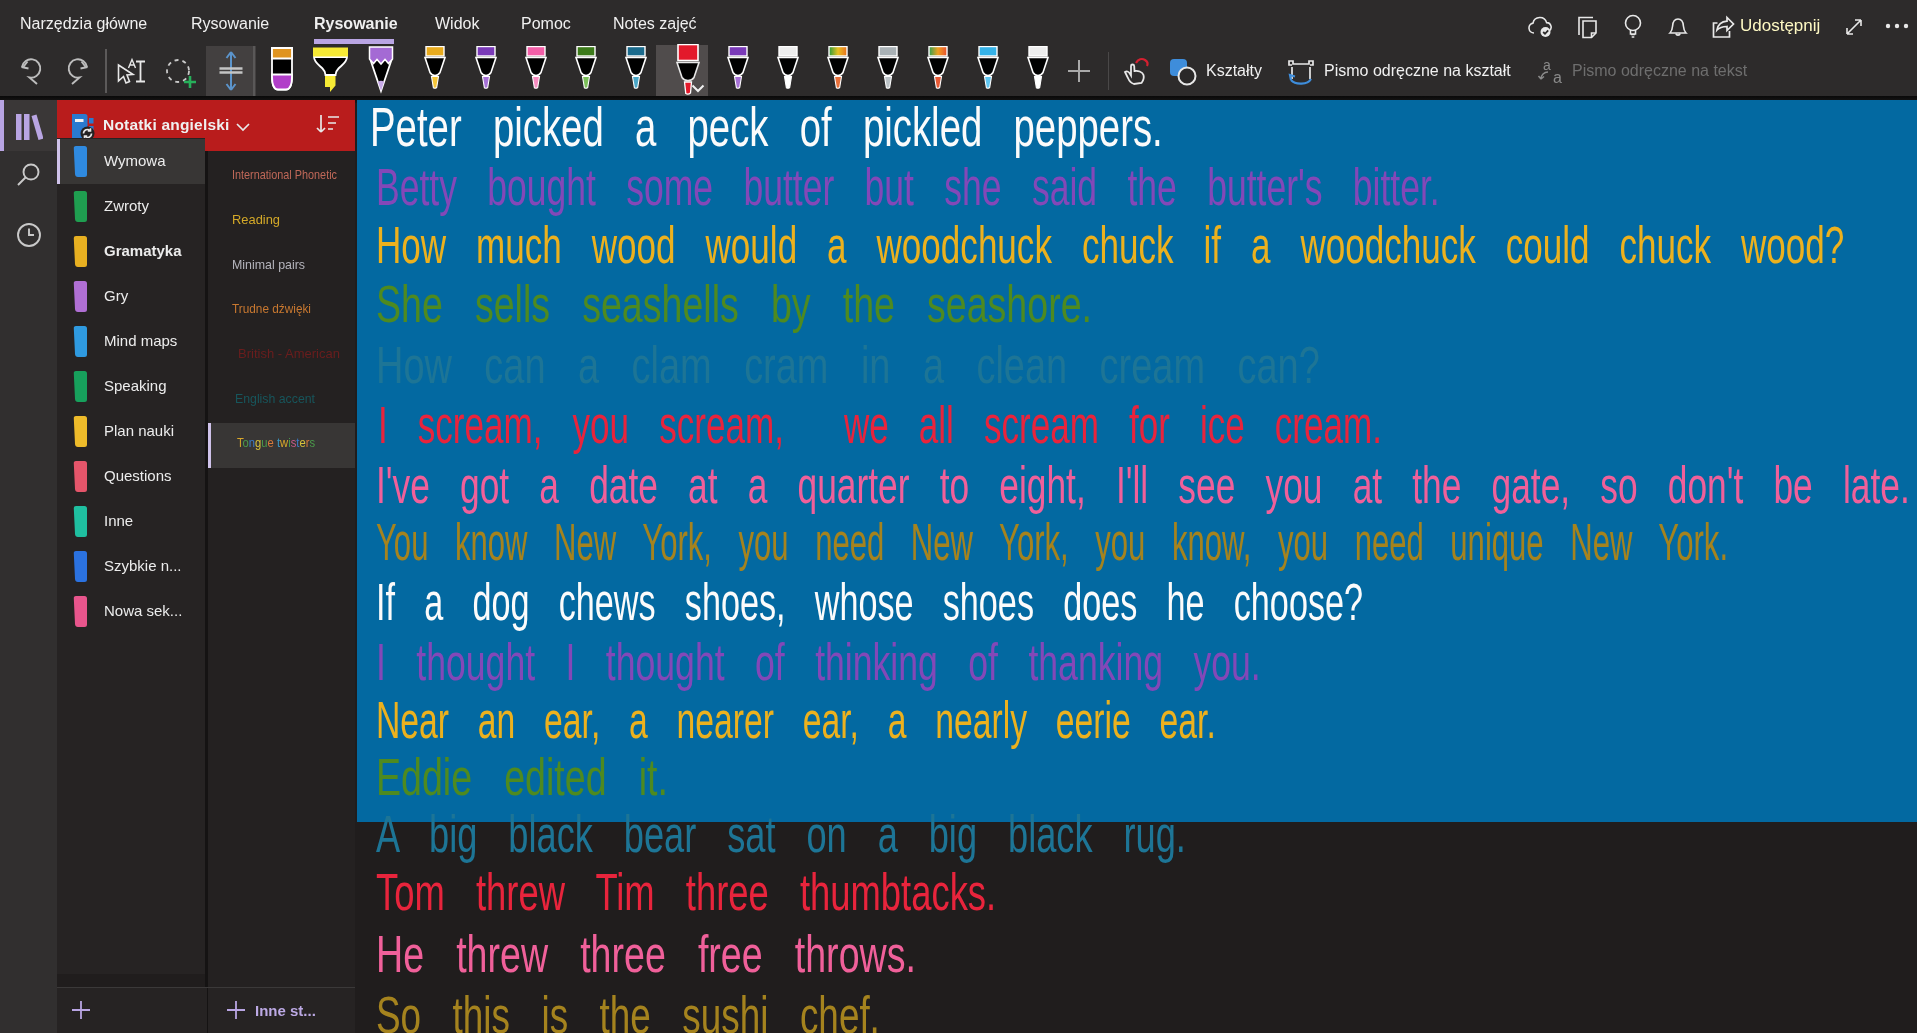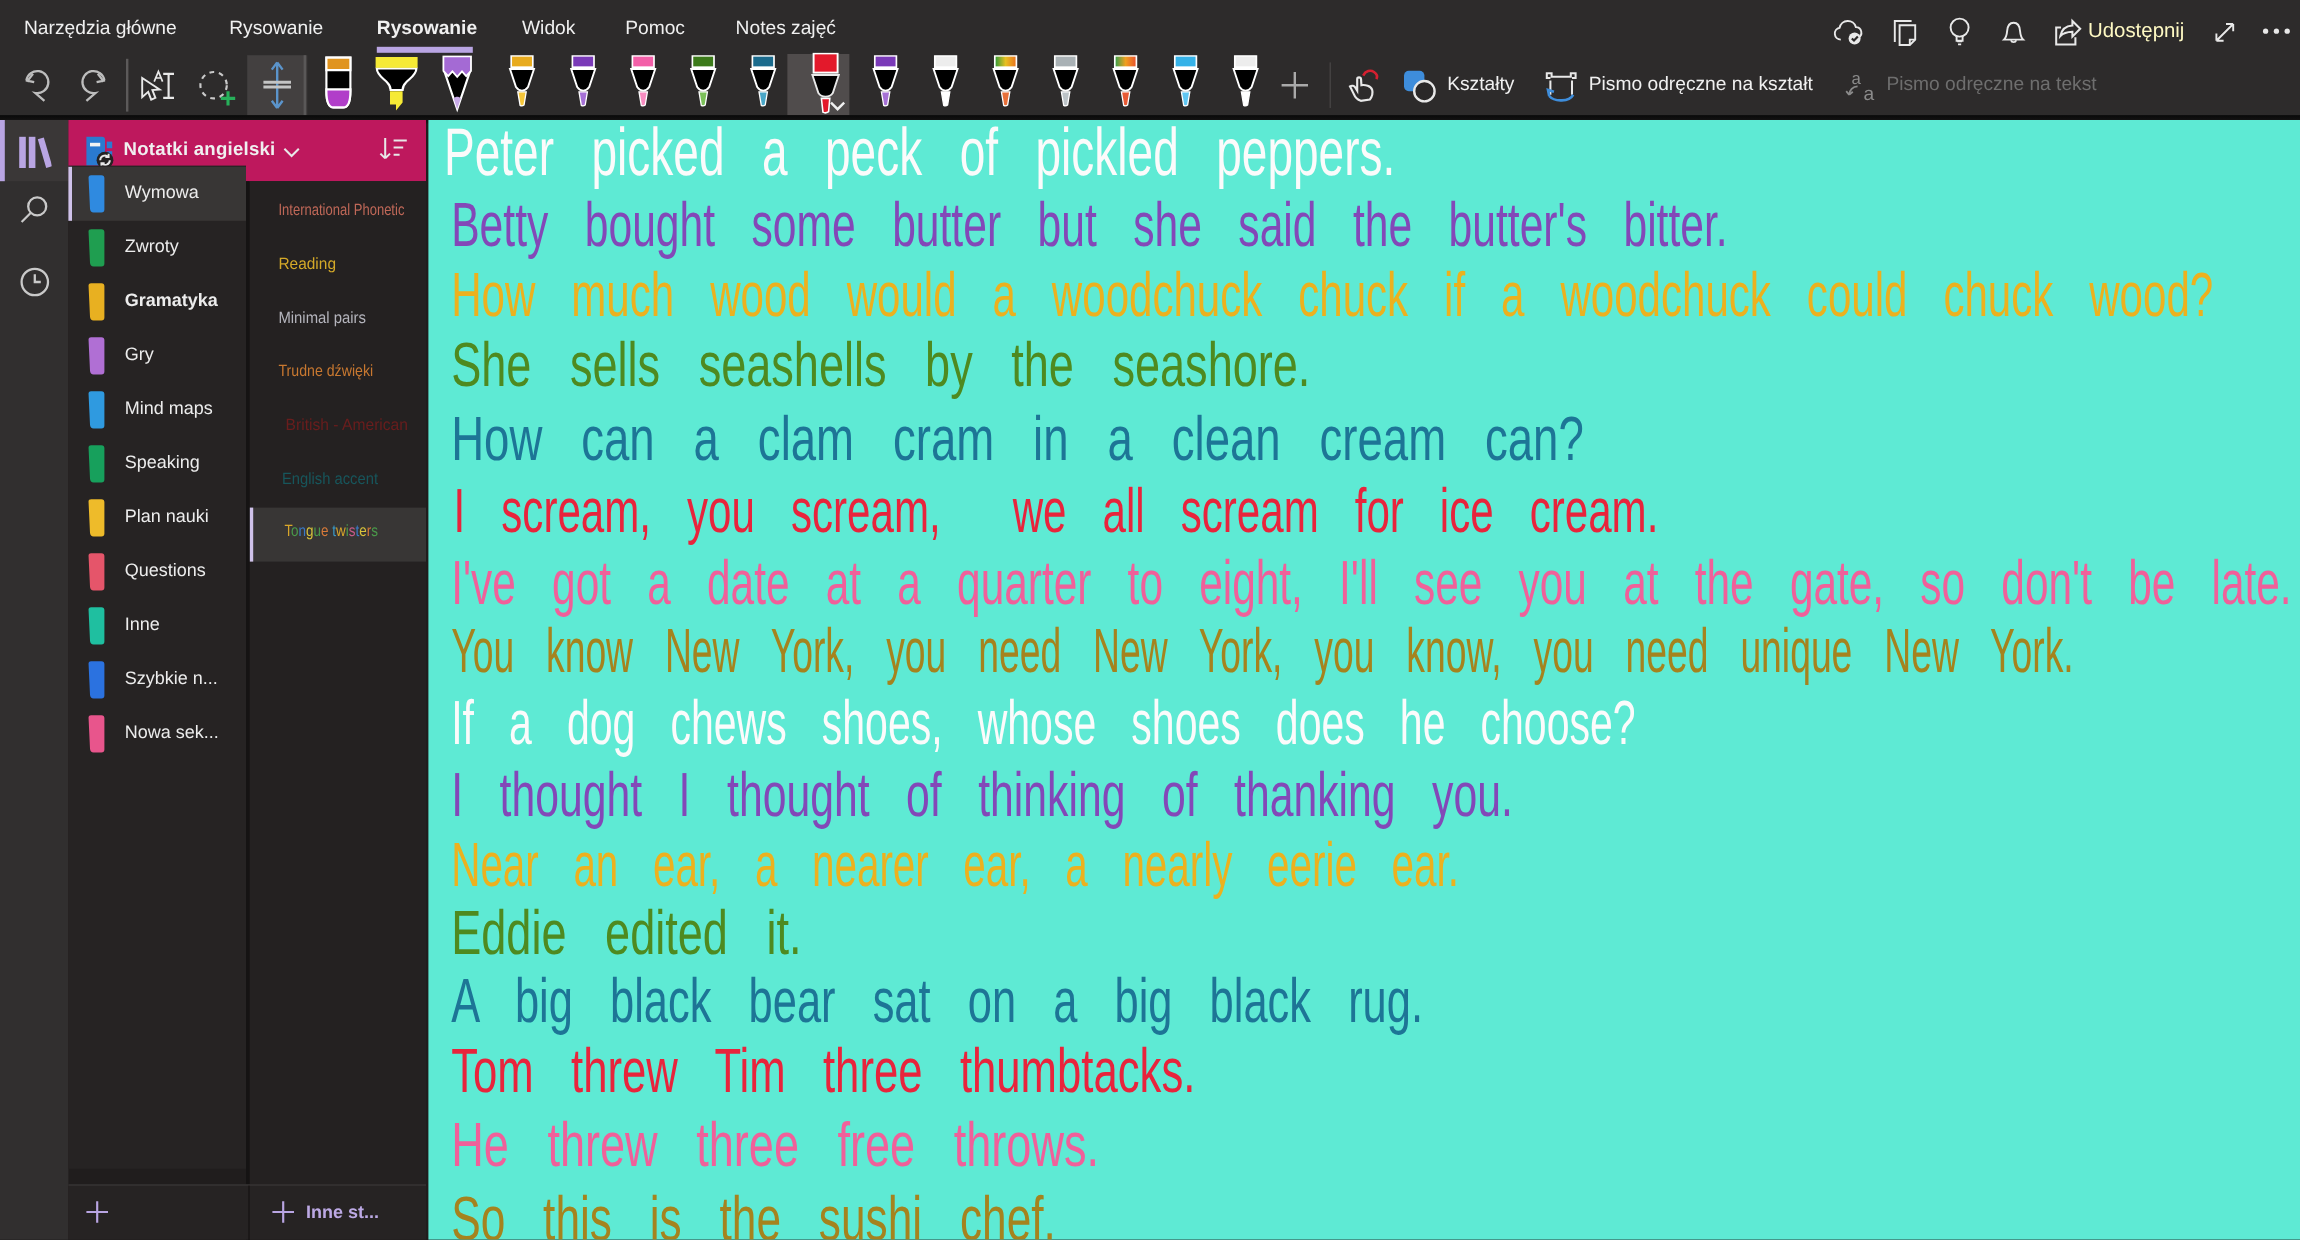--- a/index.html
+++ b/index.html
@@ -3,26 +3,26 @@
 <meta charset="utf-8">
 <style>
   * { margin:0; padding:0; box-sizing:border-box; }
   html,body { width:1917px; height:1033px; overflow:hidden; background:#201d1d;
     font-family:"Liberation Sans", sans-serif; }
   .abs { position:absolute; }
   #topbar { position:absolute; left:0; top:0; width:1917px; height:96px; background:#2d2b2b; }
   .menu { position:absolute; top:0; height:45px; line-height:47px; color:#f0f0f0; font-size:16px; }
   #sep-line { position:absolute; left:0; top:96px; width:1917px; height:7px; background:linear-gradient(#090909,#1a1818); }
   #rail { position:absolute; left:0; top:100px; width:57px; height:933px; background:#312f2f; }
-  #panelheader { position:absolute; left:57px; top:100px; width:298px; height:51px; background:#be185d; }
+  #panelheader { position:absolute; left:57px; top:100px; width:298px; height:51px; background:#b91c1c; }
   #sections { position:absolute; left:57px; top:138px; width:148px; height:836px; background:#262323; }
   #pages { position:absolute; left:208px; top:151px; width:147px; height:836px; background:#242121; }
   #vsep { position:absolute; left:205px; top:151px; width:3px; height:882px; background:#151313; }
   #bottombar { position:absolute; left:57px; top:987px; width:298px; height:46px; background:#262323; border-top:1px solid #3b3939; }
-  #canvas { position:absolute; left:357px; top:100px; width:1560px; height:933px; background:#5eead4; }
+  #canvas { position:absolute; left:357px; top:100px; width:1560px; height:722px; background:#0369a1; }
   .srow { position:absolute; left:0; width:148px; height:45px; }
   .srow .txt { position:absolute; left:47px; top:13px; font-size:15px; color:#ececec; }
   .sicon { position:absolute; left:15px; top:9px; }
 </style>
 </head>
 <body>
 <div id="topbar">
   <span class="menu" style="left:20px;">Narzędzia główne</span>
   <span class="menu" style="left:191px;">Rysowanie</span>
   <span class="menu" style="left:314px;font-weight:bold;">Rysowanie</span>

